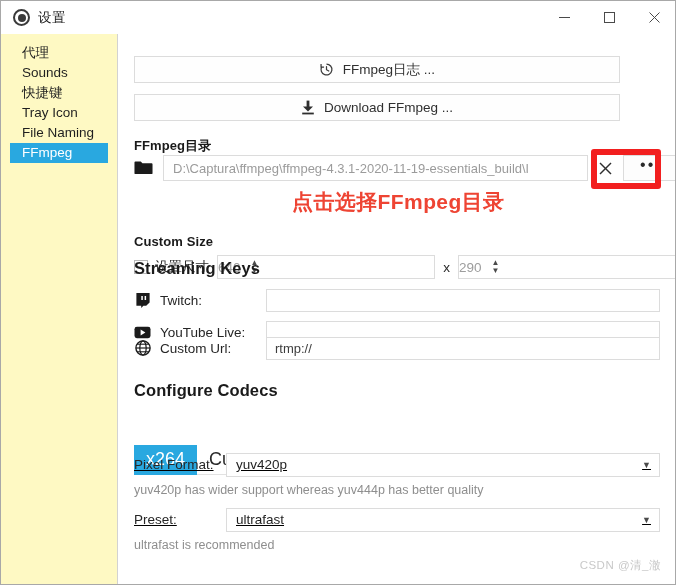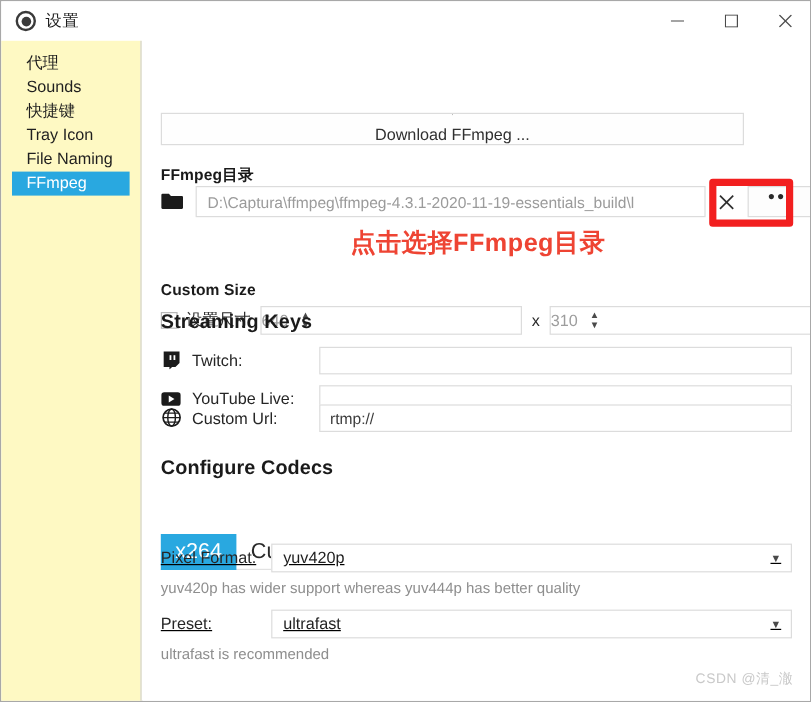--- a/index.html
+++ b/index.html
@@ -423,22 +423,30 @@
     <div class="side-item cjk">代理</div>
     <div class="side-item">Sounds</div>
     <div class="side-item cjk">快捷键</div>
     <div class="side-item">Tray Icon</div>
     <div class="side-item">File Naming</div>
     <div class="side-item selected">FFmpeg</div>
   </div>
 
   <div id="content">
 
-
-    <div class="wide-btn" style="top:60px;flex-direction:column;">
+    <div class="wide-btn" style="top:22px;">
+      <svg width="15" height="15" viewBox="0 0 16 16">
+        <path d="M8 2.2a5.8 5.8 0 1 1-5.1 3" fill="none" stroke="#3a3a3a" stroke-width="1.3"></path>
+        <path d="M2.2 2.2 L2.2 5.4 L5.4 5.4" fill="none" stroke="#3a3a3a" stroke-width="1.3"></path>
+        <path d="M8 4.8 L8 8.2 L10.4 9.6" fill="none" stroke="#3a3a3a" stroke-width="1.3" stroke-linecap="round"></path>
+      </svg>
+      <span>FFmpeg日志 ...</span>
+    </div>
+
+    <div class="wide-btn" style="top:60px;">
       <svg width="14" height="15" viewBox="0 0 14 15">
         <rect x="5.6" y="0.6" width="2.8" height="7" fill="#2e2e2e"></rect>
         <path d="M2 6.6 L7 11.6 L12 6.6 Z" fill="#2e2e2e"></path>
         <rect x="1.2" y="12.6" width="11.6" height="1.8" fill="#2e2e2e"></rect>
       </svg>
       <span>Download FFmpeg ...</span>
     </div>
 
     <div class="sec-head" style="top:103px;">FFmpeg目录</div>
 
@@ -467,21 +475,21 @@
       <div id="size-label">设置尺寸</div>
       <div class="spinner">
         <span class="spin-val">640</span>
         <span class="spin-arrows">
             <span>▲</span>
             <span>▼</span>
           </span>
       </div>
       <div id="x-sep">x</div>
       <div class="spinner">
-        <span class="spin-val">310</span>
+        <span class="spin-val">290</span>
         <span class="spin-arrows">
             <span>▲</span>
             <span>▼</span>
           </span>
       </div>
     </div>
 
     <div class="sec-head big" style="top:225px;">Streaming Keys</div>
 
     <div class="key-row" style="top:254px;">

